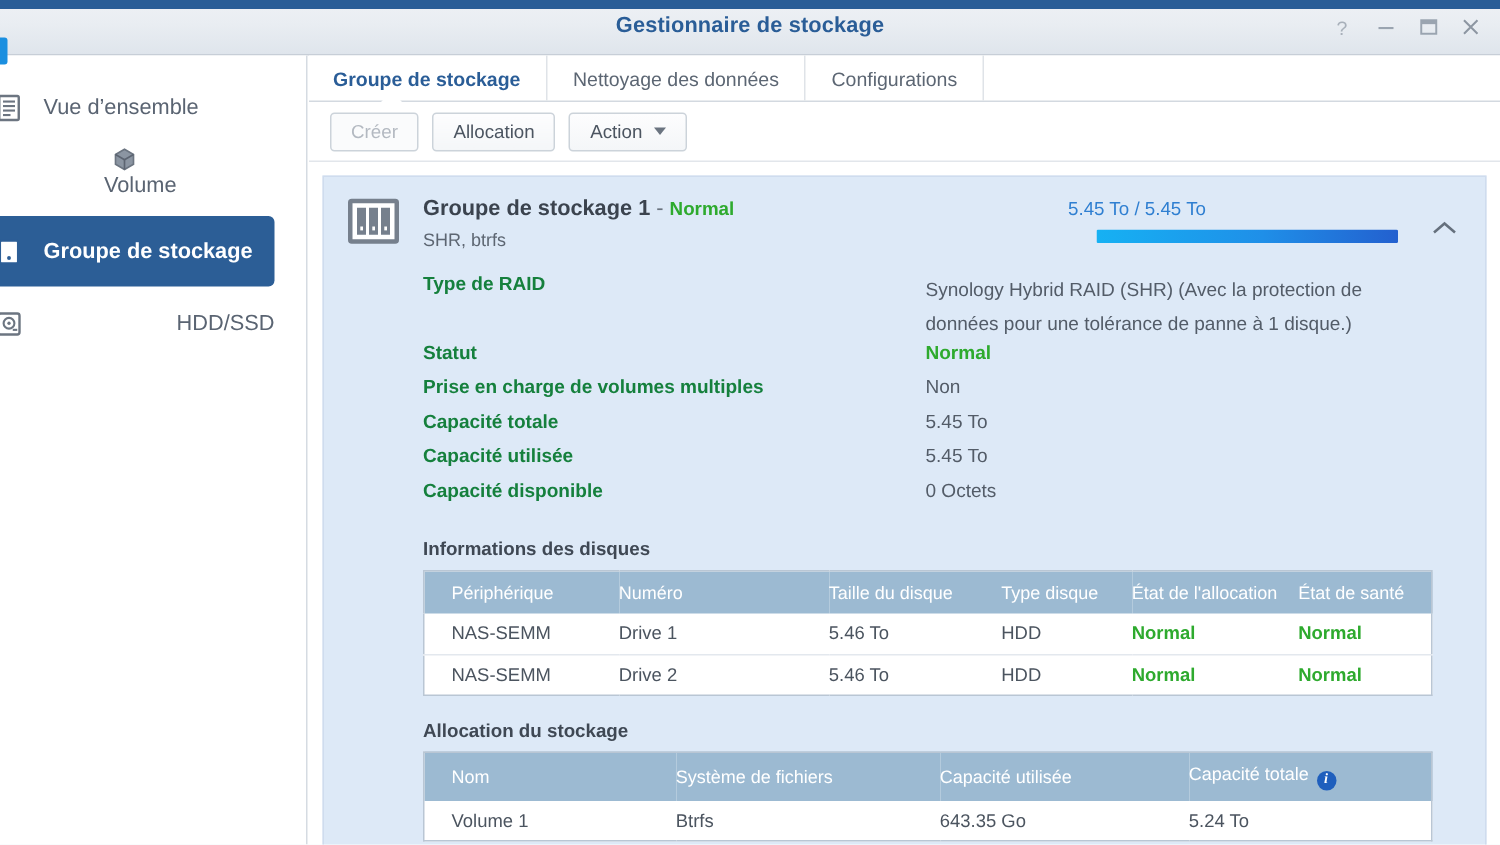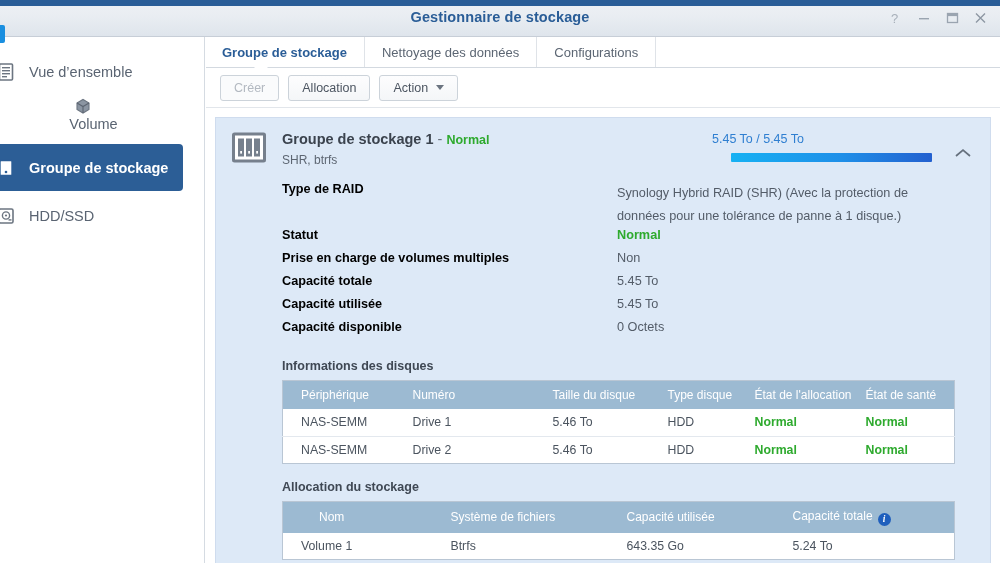--- a/index.html
+++ b/index.html
@@ -181,21 +181,21 @@
   }
 
   
   .details {
     position: relative; margin-top: 9px; padding-left: 50px;
     font-size: 12.7px;
   }
   .drow { position: relative; min-height: 23px; margin-bottom: 0px; }
   .dkey {
     display: inline-block; width: 335px;
-    font-weight: bold; color: #000000; vertical-align: top;
+    font-weight: bold; color: #15803d; vertical-align: top;
   }
   .dval { display: inline-block; color: #535c68; vertical-align: top; width: 300px; }
   .dval.green { color: #2eaa2e; font-weight: bold; }
   .drow.tall { min-height: 46px; }
   .drow.tall .dval { line-height: 23px; }
 
   
   .sect-title {
     font-size: 12.5px; font-weight: bold; color: #3f4854;
     margin: 16px 0 7px 50px;
@@ -293,21 +293,21 @@
     <div class="side-item active" style="top:107px;">
       <span class="s-icon">
         <svg width="20" height="20" viewBox="0 0 20 20">
           <rect x="4" y="2.5" width="12" height="15" rx="1" fill="#ffffff" stroke="#2c5e96" stroke-width="1.4"></rect>
           <circle cx="10" cy="14" r="1.3" fill="#2c5e96"></circle>
         </svg>
       </span>
       <span class="s-label">Groupe de stockage</span>
     </div>
 
-    <div class="side-item" style="top:155px;">
+    <div class="side-item" style="top:155px;justify-content:space-between;">
       <span class="s-icon">
         <svg width="20" height="20" viewBox="0 0 20 20">
           <rect x="3" y="3" width="14" height="14" rx="1.5" fill="none" stroke="#6c7581" stroke-width="1.6"></rect>
           <circle cx="10" cy="9.5" r="3.6" fill="none" stroke="#6c7581" stroke-width="1.4"></circle>
           <circle cx="10" cy="9.5" r="1.1" fill="#6c7581"></circle>
           <rect x="12.5" y="13.2" width="3" height="1.4" fill="#6c7581"></rect>
         </svg>
       </span>
       <span class="s-label">HDD/SSD</span>
     </div>
@@ -445,21 +445,21 @@
         <div class="sect-title">Allocation du stockage</div>
         <table class="tbl">
           <colgroup>
             <col style="width:168px">
               <col style="width:176px">
               <col style="width:166px">
               <col style="width:162px">
           </colgroup>
           <thead>
             <tr>
-              <th style="padding-left:36px">Nom</th>
+              <th style="padding-left:18px">Nom</th>
               <th>Système de fichiers</th>
               <th>Capacité utilisée</th>
               <th><span>Capacité totale</span><span class="info-i">i</span></th>
             </tr>
           </thead>
           <tbody>
             <tr>
               <td style="padding-left:18px">Volume 1</td>
               <td>Btrfs</td>
               <td>643.35 Go</td>

